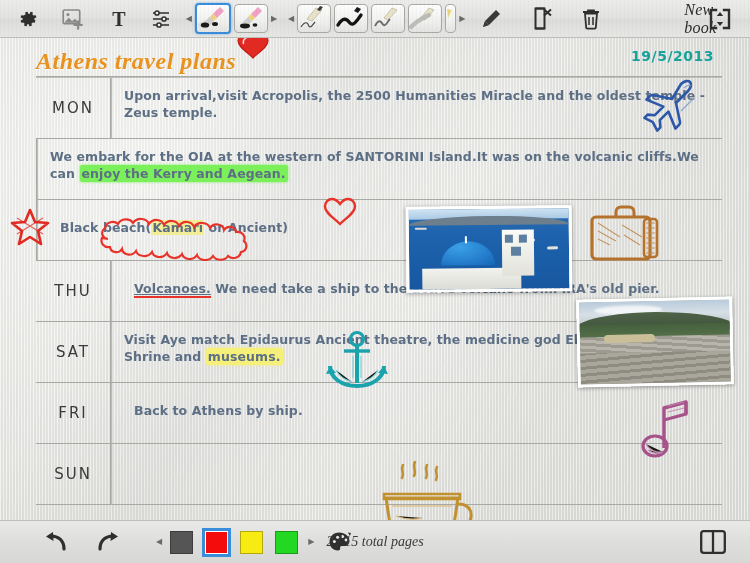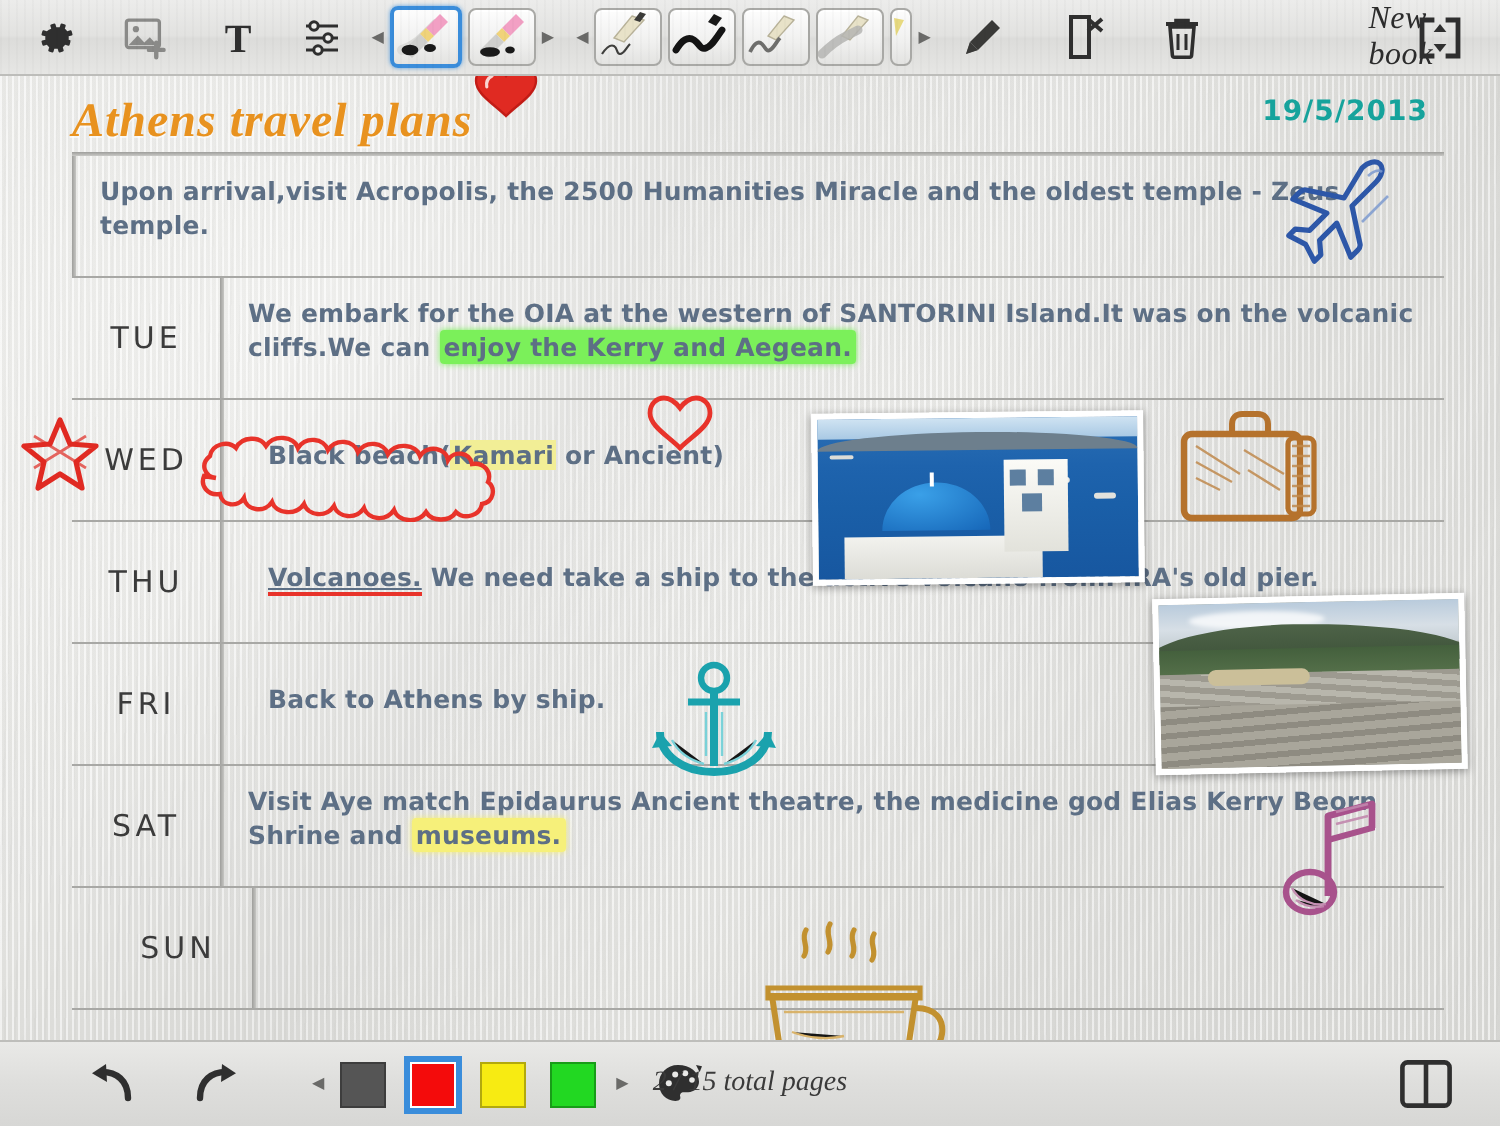--- a/index.html
+++ b/index.html
@@ -377,67 +377,66 @@
     <path d="M18 34h76v5H18z" fill="none" stroke="#c2912f" stroke-width="2.6"></path>
     <path d="M92 44c10 0 14 6 13 13s-7 12-16 11" fill="none" stroke="#c2912f" stroke-width="3"></path>
     <g stroke="#d8ae5e" stroke-width="1.2" opacity=".9">
       <path d="M30 56c8 3 18 4 26 2M32 68c6 3 14 3 20 1M26 46h60"></path>
     </g>
   </svg>
 
   <div class="grid">
 
     <div class="row r-h1">
+      <div class="daycell">MON</div>
       <div class="vrule"></div>
       <div class="entry">
         <span>Upon arrival,visit Acropolis, the 2500 Humanities Miracle and the oldest temple - Zeus temple.</span>
       </div>
     </div>
 
     <div class="row r-h1">
-      <div class="daycell">TUE</div>
       <div class="vrule"></div>
       <div class="entry">
         <span>We embark for the OIA at the western of SANTORINI Island.It was on the volcanic cliffs.We can </span><span class="hl-green">enjoy the Kerry and Aegean.</span>
       </div>
     </div>
 
     <div class="row r-h1">
-      <div class="daycell">WED</div>
       <div class="vrule"></div>
       <div class="entry" style="padding-top:19px;padding-left:22px;">
         <span>Black beach(</span><span class="hl-yellow-s">Kamari</span><span> or Ancient)</span>
       </div>
     </div>
 
     <div class="row r-h1">
       <div class="daycell">THU</div>
       <div class="vrule"></div>
       <div class="entry" style="padding-top:19px;padding-left:22px;">
         <span class="uline-red">Volcanoes.</span><span> We need take a ship to the active volcano fromFIRA's old pier.</span>
       </div>
     </div>
 
     <div class="row r-h1">
+      <div class="daycell">SAT</div>
+      <div class="vrule"></div>
+      <div class="entry">
+        <span>Visit Aye match Epidaurus Ancient theatre, the medicine god Elias Kerry Beorn Shrine and </span><span class="hl-yellow">museums.</span>
+      </div>
+    </div>
+
+    <div class="row r-h1">
       <div class="daycell">FRI</div>
       <div class="vrule"></div>
       <div class="entry" style="padding-top:19px;padding-left:22px;">
         <span>Back to Athens by ship.</span>
       </div>
     </div>
 
-    <div class="row r-h1">
-      <div class="daycell">SAT</div>
-      <div class="vrule"></div>
-      <div class="entry">
-        <span>Visit Aye match Epidaurus Ancient theatre, the medicine god Elias Kerry Beorn Shrine and </span><span class="hl-yellow">museums.</span>
-      </div>
-    </div>
-
-    <div class="row r-h1" style="border-bottom:1px solid #a8a8a5;padding-left:16px;">
+    <div class="row r-h1" style="border-bottom:1px solid #a8a8a5;">
       <div class="daycell">SUN</div>
       <div class="vrule"></div>
     </div>
 
   </div>
 
   <div class="botbar">
 
     <div class="tb-ico" style="margin-left:42px;width:28px;height:28px;">
       <svg width="24" height="22" viewBox="0 0 24 22">

